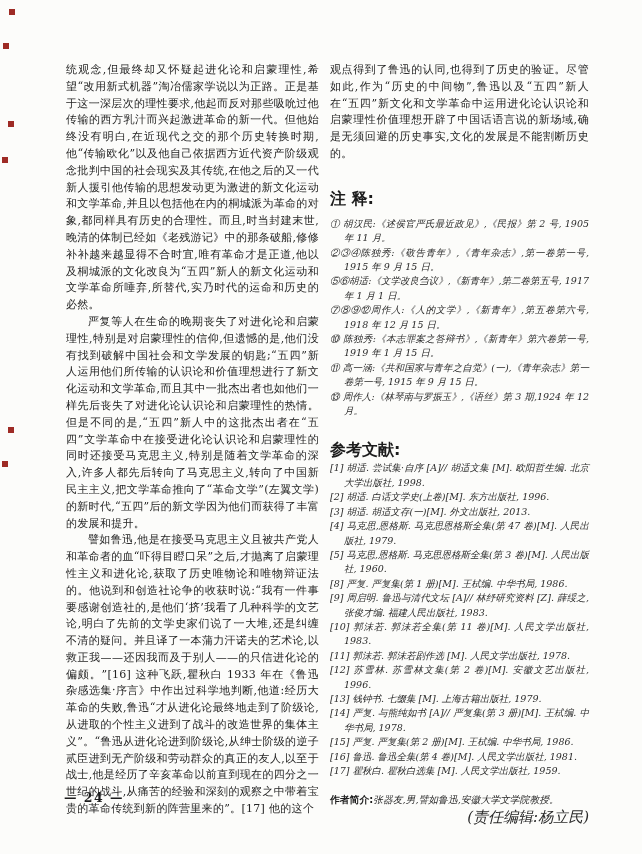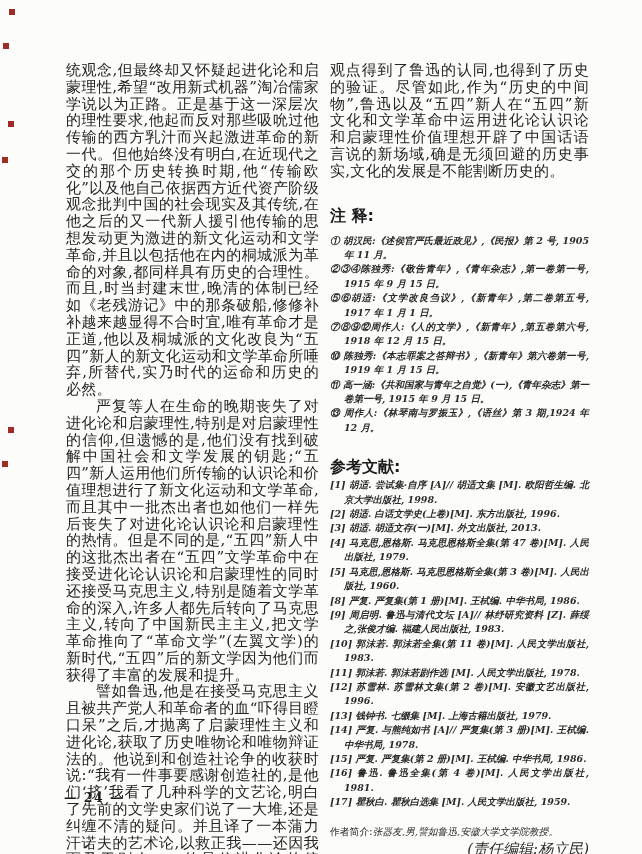--- a/index.html
+++ b/index.html
@@ -6,39 +6,39 @@
   .page{
     position:relative;width:642px;height:854px;margin:0;
     background:#fcfcfa;overflow:hidden;
     font-family:"DejaVu Serif","Liberation Serif",serif;
     color:#242424;
   }
   .col{position:absolute;top:62px;}
   .col-left{left:66px;width:253px;}
   .col-right{left:330px;width:259px;}
   p.body{
-    margin:0;font-size:15px;line-height:16.8px;
+    margin:0;font-size:11px;line-height:16.8px;
     text-align:justify;letter-spacing:0.3px;
   }
   p.body.indent{text-indent:2em;}
   .heading{
     font-family:"DejaVu Sans","Liberation Sans",sans-serif;
     font-weight:bold;font-size:16px;margin:0;color:#1c1c1c;
   }
   .heading.notes{margin-top:26px;margin-bottom:7px;}
   .heading.refs{margin-top:22px;}
   .list{margin:0;}
   .list .item{
     margin:0;font-style:italic;font-size:9.5px;line-height:14.4px;
-    text-align:justify;padding-left:14px;text-indent:-14px;color:#2a2a2a;font-weight:bold;
+    text-align:justify;padding-left:14px;text-indent:-14px;color:#2a2a2a;
   }
   .author{margin:14px 0 0 0;font-size:9.8px;line-height:15px;text-align:justify;}
   .author .author-label{
     font-family:"DejaVu Sans","Liberation Sans",sans-serif;
-    font-weight:normal;font-style:normal;color:#1c1c1c;
+    font-weight:bold;font-style:normal;color:#1c1c1c;
   }
   .author .author-text{font-style:italic;color:#2a2a2a;}
   .editor{margin:3px 0 0 0;font-size:15px;line-height:15px;text-align:right;font-style:italic;color:#2a2a2a;}
   .page-number{
     position:absolute;left:64px;top:790px;
     font-weight:bold;font-size:12.5px;letter-spacing:1.5px;color:#1c1c1c;
   }
   .scan-mark{position:absolute;width:6px;height:6px;}
 </style>
 </head>

